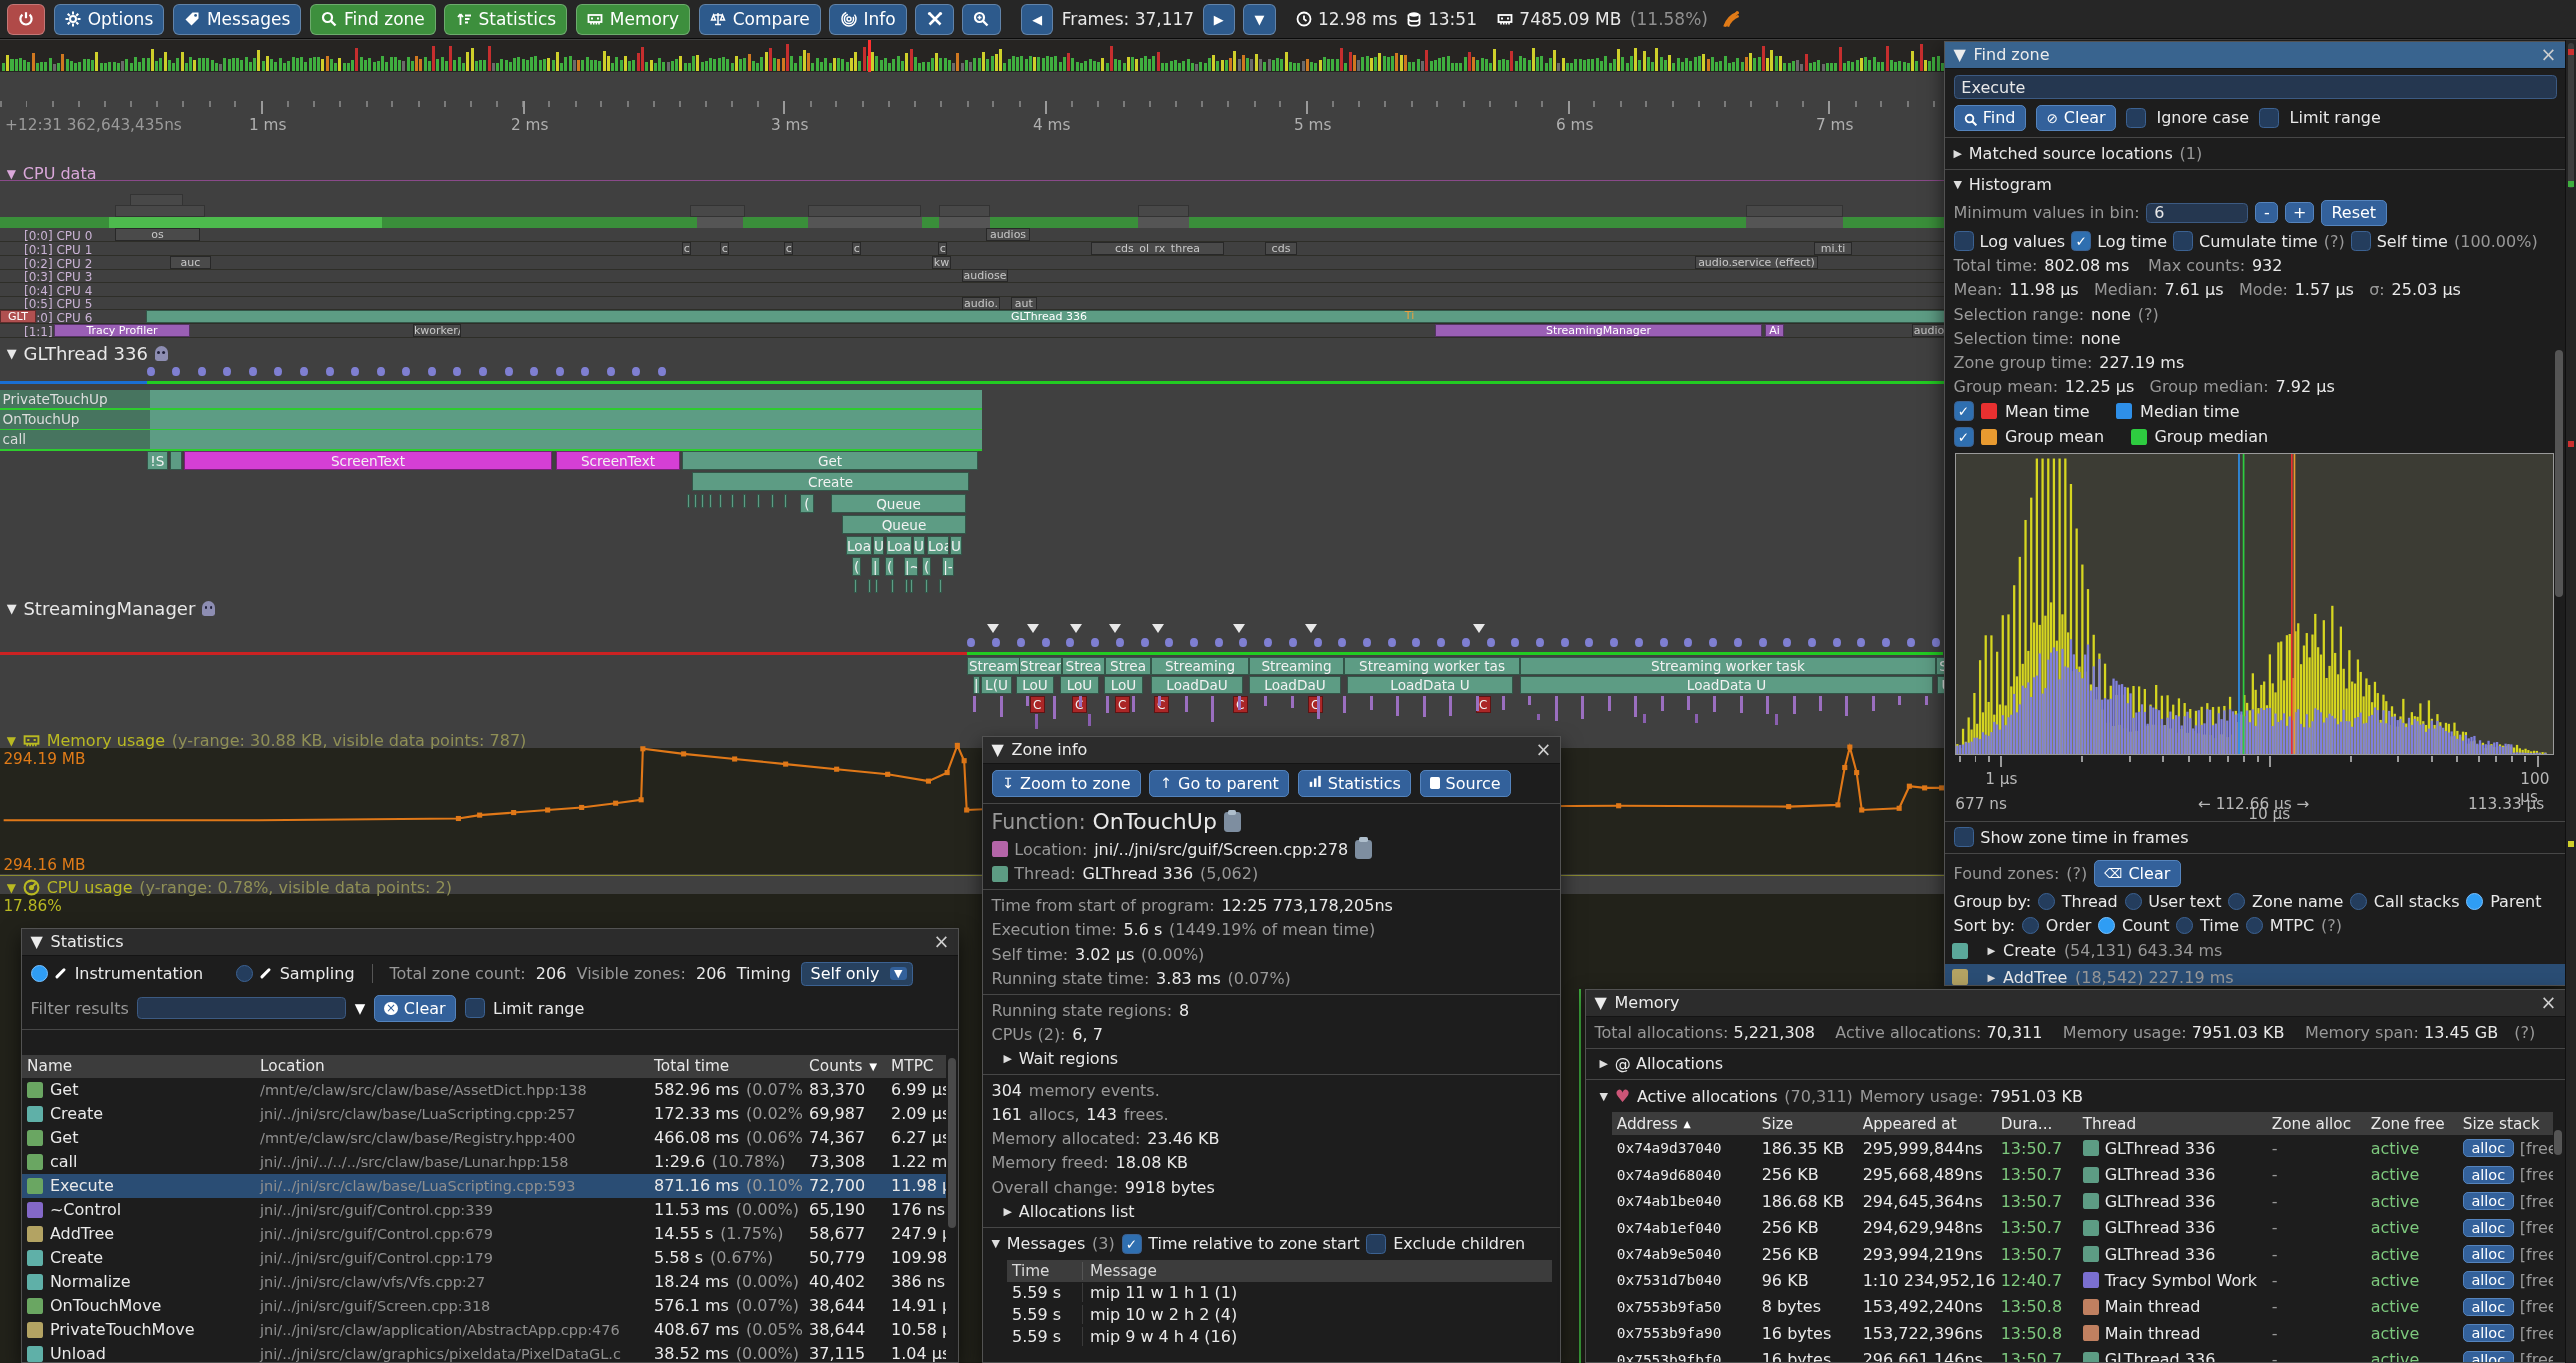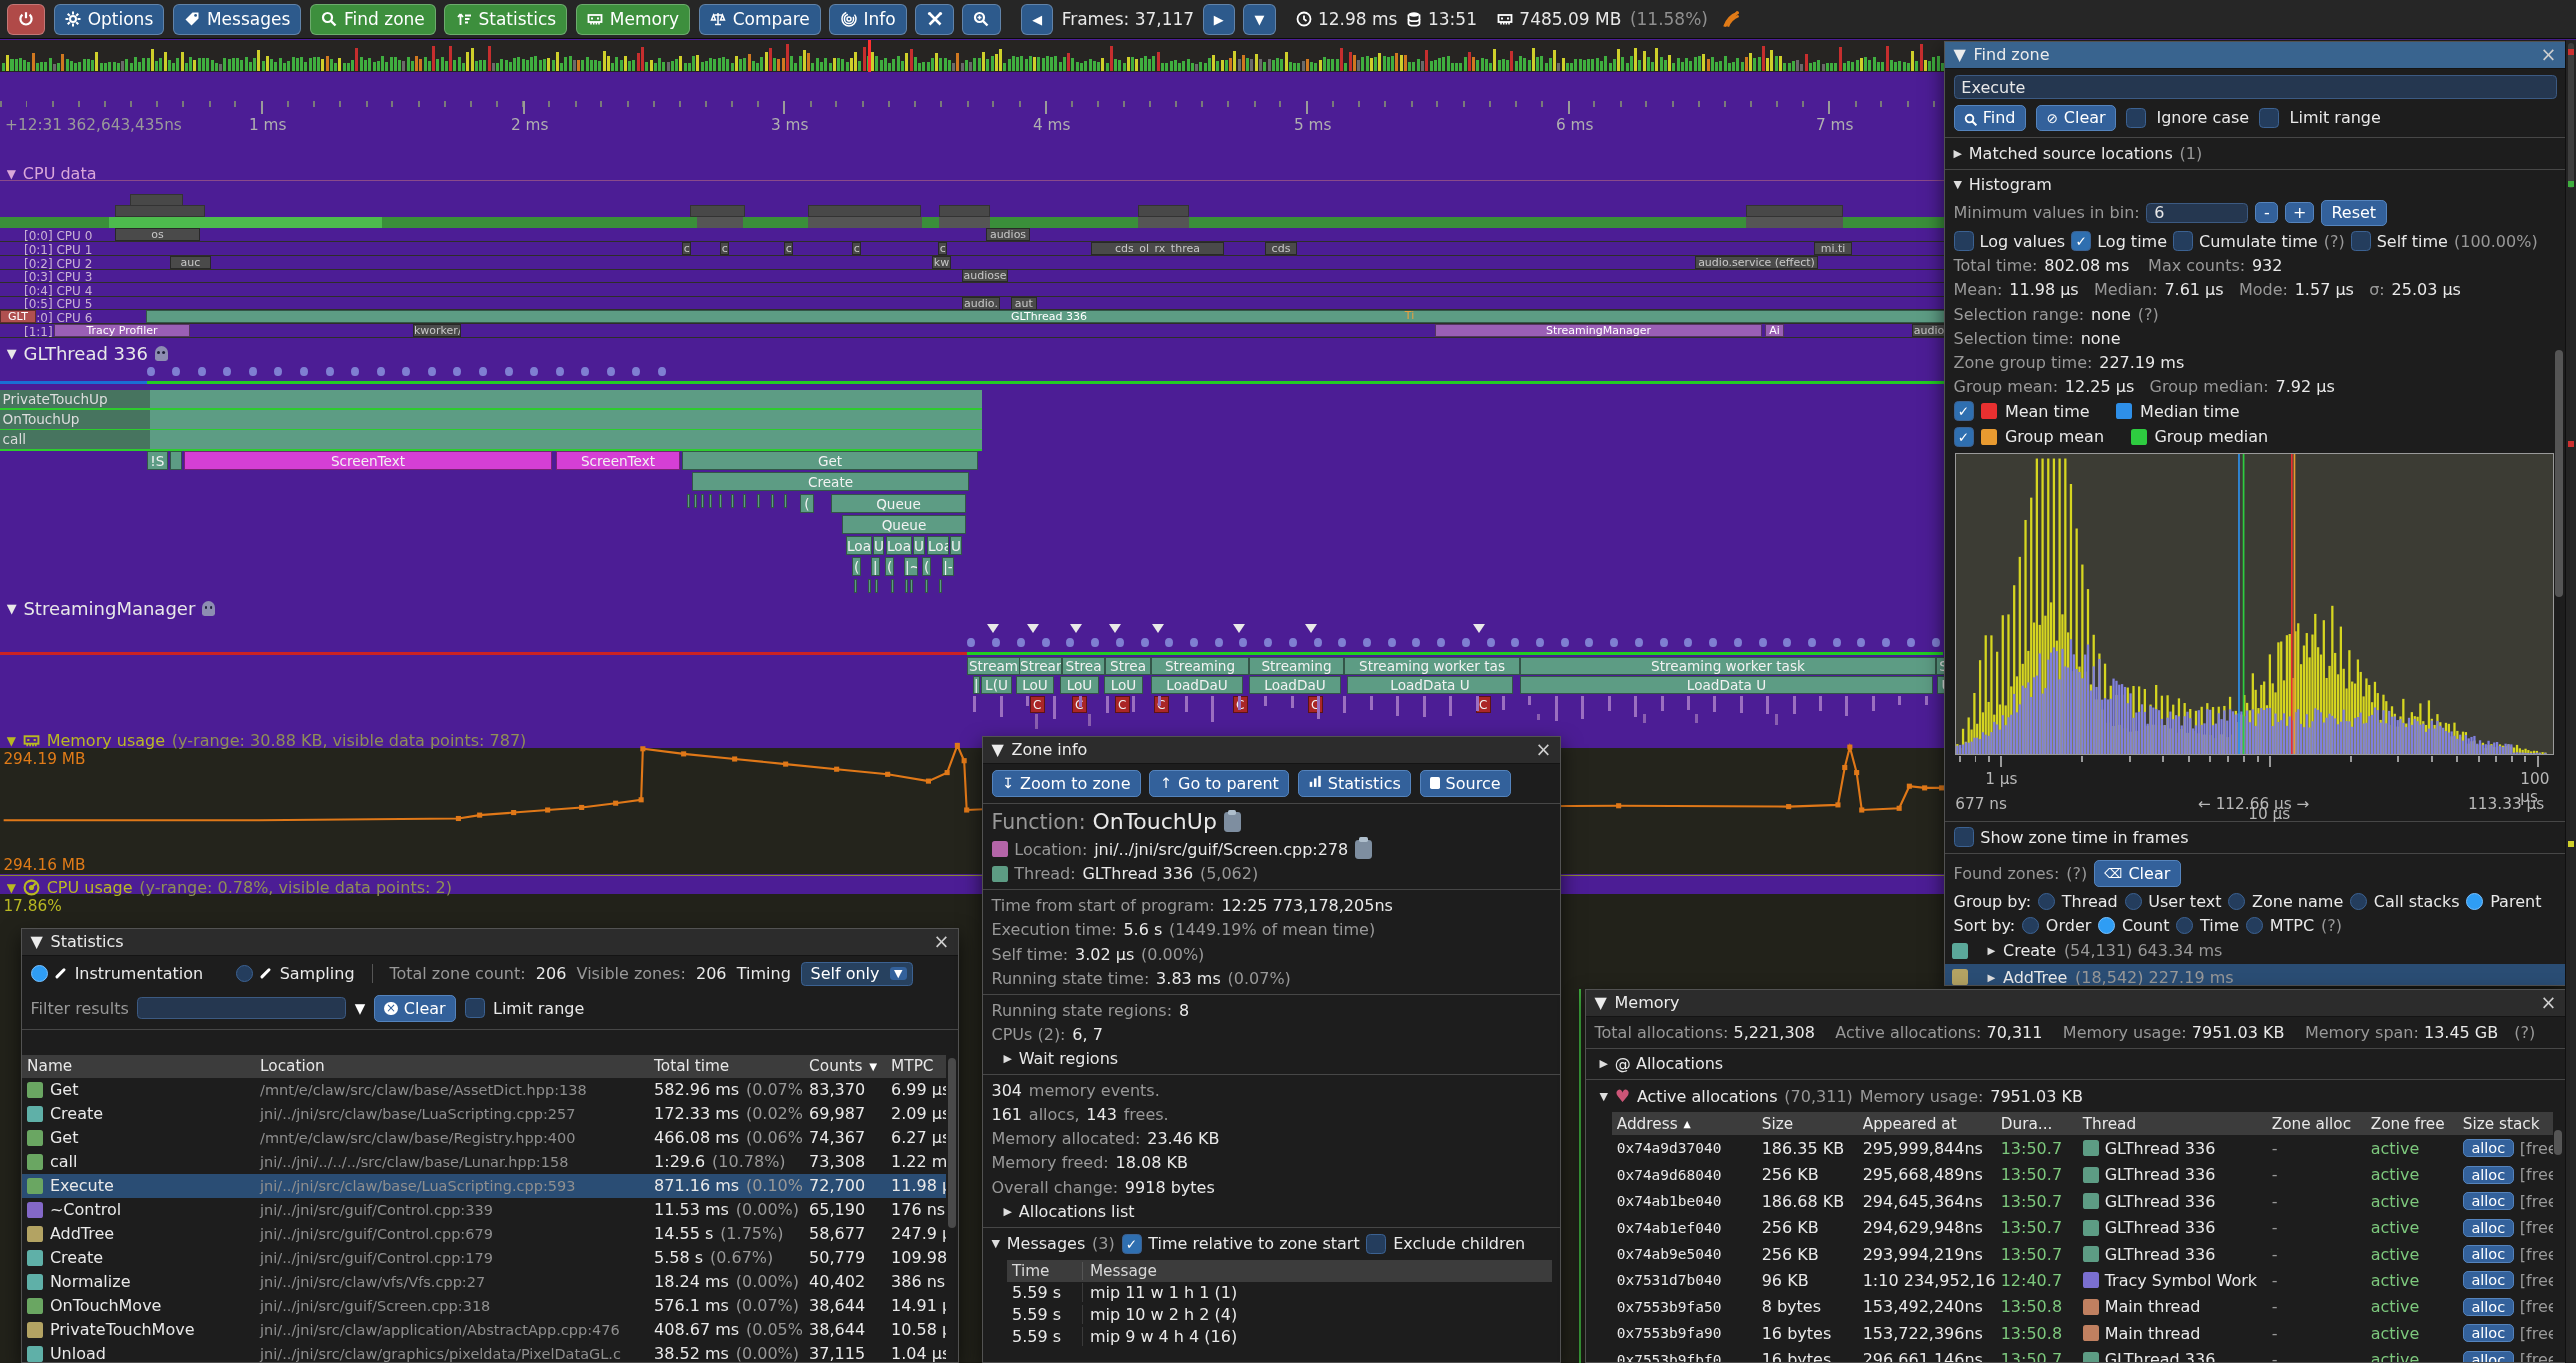--- a/index.html
+++ b/index.html
@@ -1,19 +1,19 @@
 <!DOCTYPE html>
 <html style="font-size:13.6px"><head>
 <meta charset="utf-8">
 <style>
   html,body{margin:0;padding:0;background:#111;}
   body{width:2576px;height:1363px;position:relative;overflow:hidden;
        font-family:"DejaVu Sans","Liberation Sans",sans-serif;color:#d8d8d8;
        -webkit-font-smoothing:antialiased;}
-  #stage{position:absolute;inset:0;background:#4c1d95;border-radius:11px;}
+  #stage{position:absolute;inset:0;background:#404040;border-radius:11px;}
 
   
   #toolbar{position:absolute;left:0;top:0;width:2576px;height:39px;background:#262626;
            border-bottom:0.9px solid #0a0a0a;display:flex;align-items:center;gap:8.5px;
            padding:0 6.8px;box-sizing:border-box;z-index:30;font-size:17px;}
   .tbtn{display:inline-flex;align-items:center;gap:6.8px;height:29px;padding:0 10.2px;border-radius:6px;
         color:#fff;border:0.9px solid rgba(255,255,255,.25);white-space:nowrap;}
   .tbtn.blue{background:#2d5a8c;}
   .tbtn.green{background:#3d8f3d;}
   .tbtn.red{background:#b04a48;}

